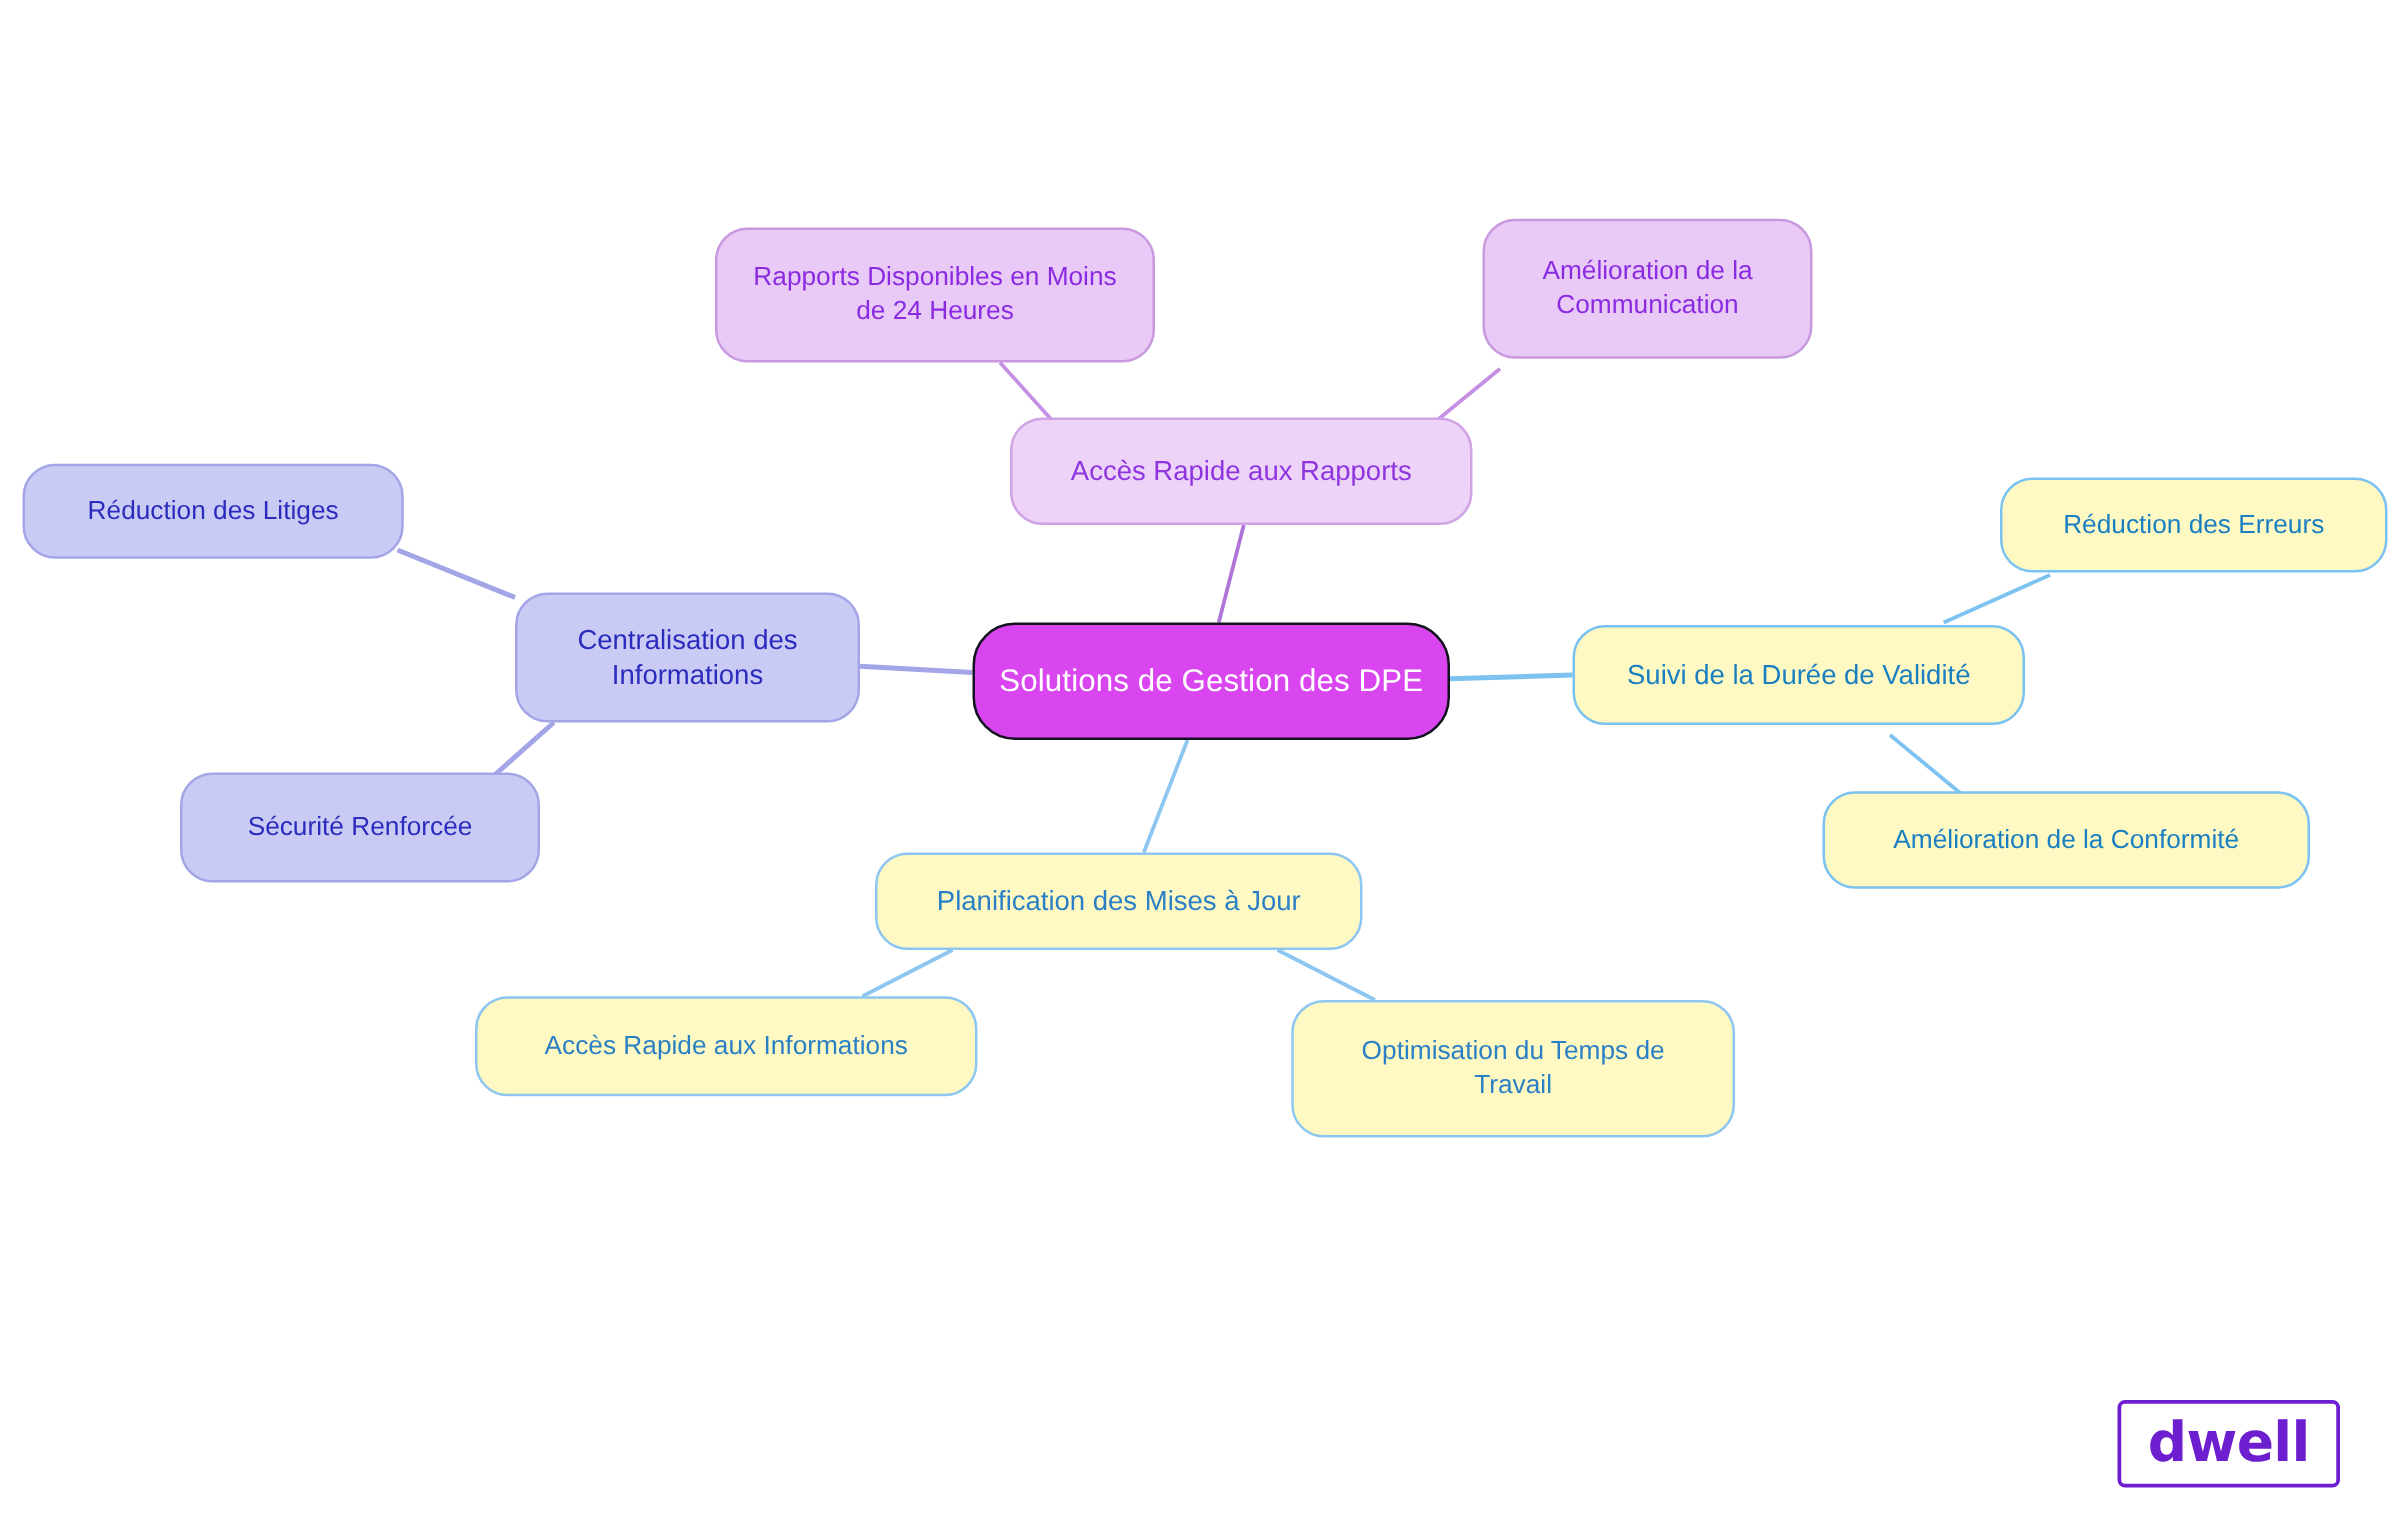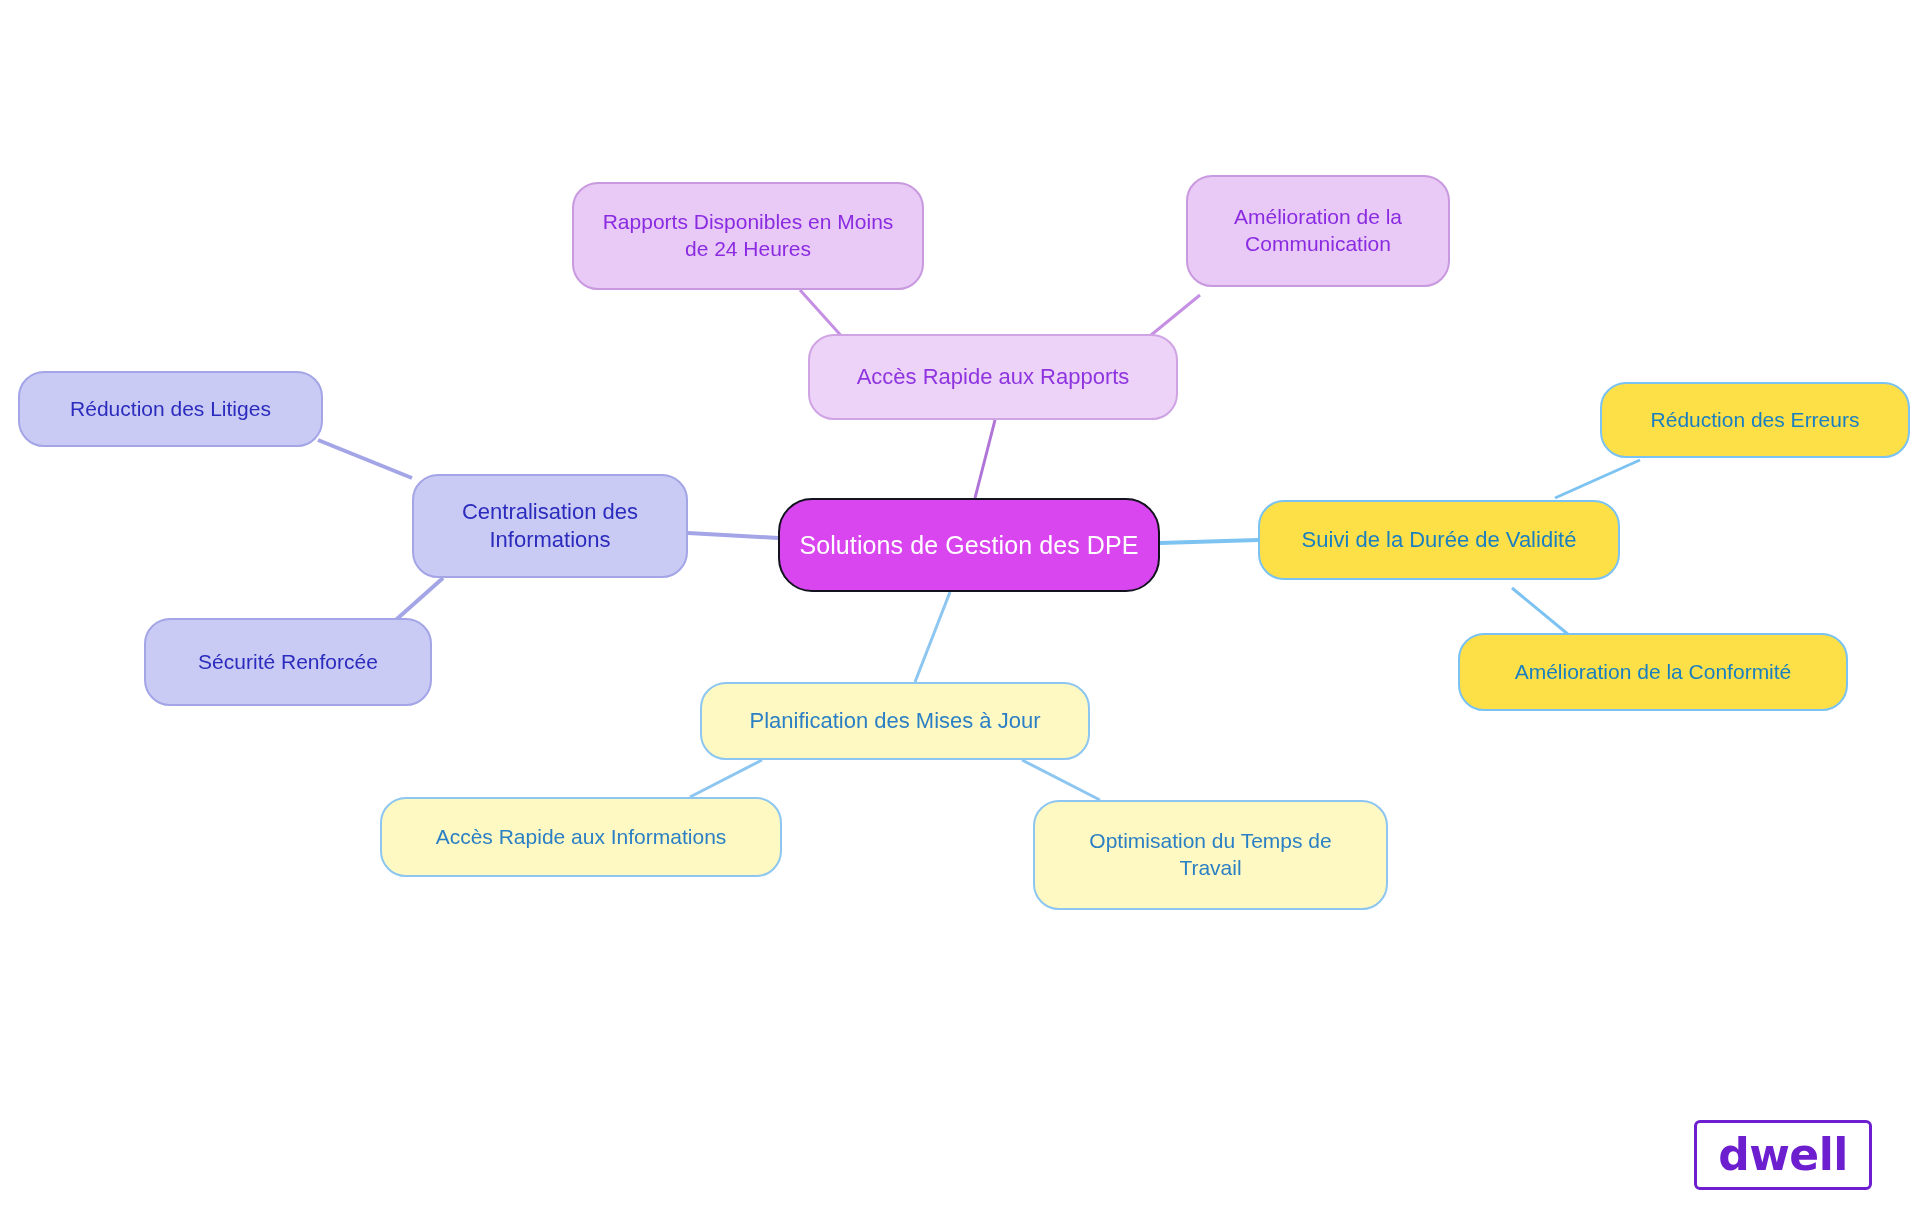--- a/index.html
+++ b/index.html
@@ -56,21 +56,21 @@
     background: #ecd3f7;
     border-color: #cfa3e4;
     color: #8f35e0;
   }
   .node.indigo {
     background: #cacbf5;
     border-color: #a3a5e6;
     color: #2b2bbd;
   }
   .node.sky {
-    background: #fde047;
+    background: #fef9c3;
     border-color: #79c2f2;
     color: #1a7fc1;
   }
   .node.babyblue {
     background: #fef9c3;
     border-color: #8dc6f0;
     color: #2b7fc4;
   }
   .n-lvl1 { font-size: 22px; }
   .n-lvl2 { font-size: 21px; }

